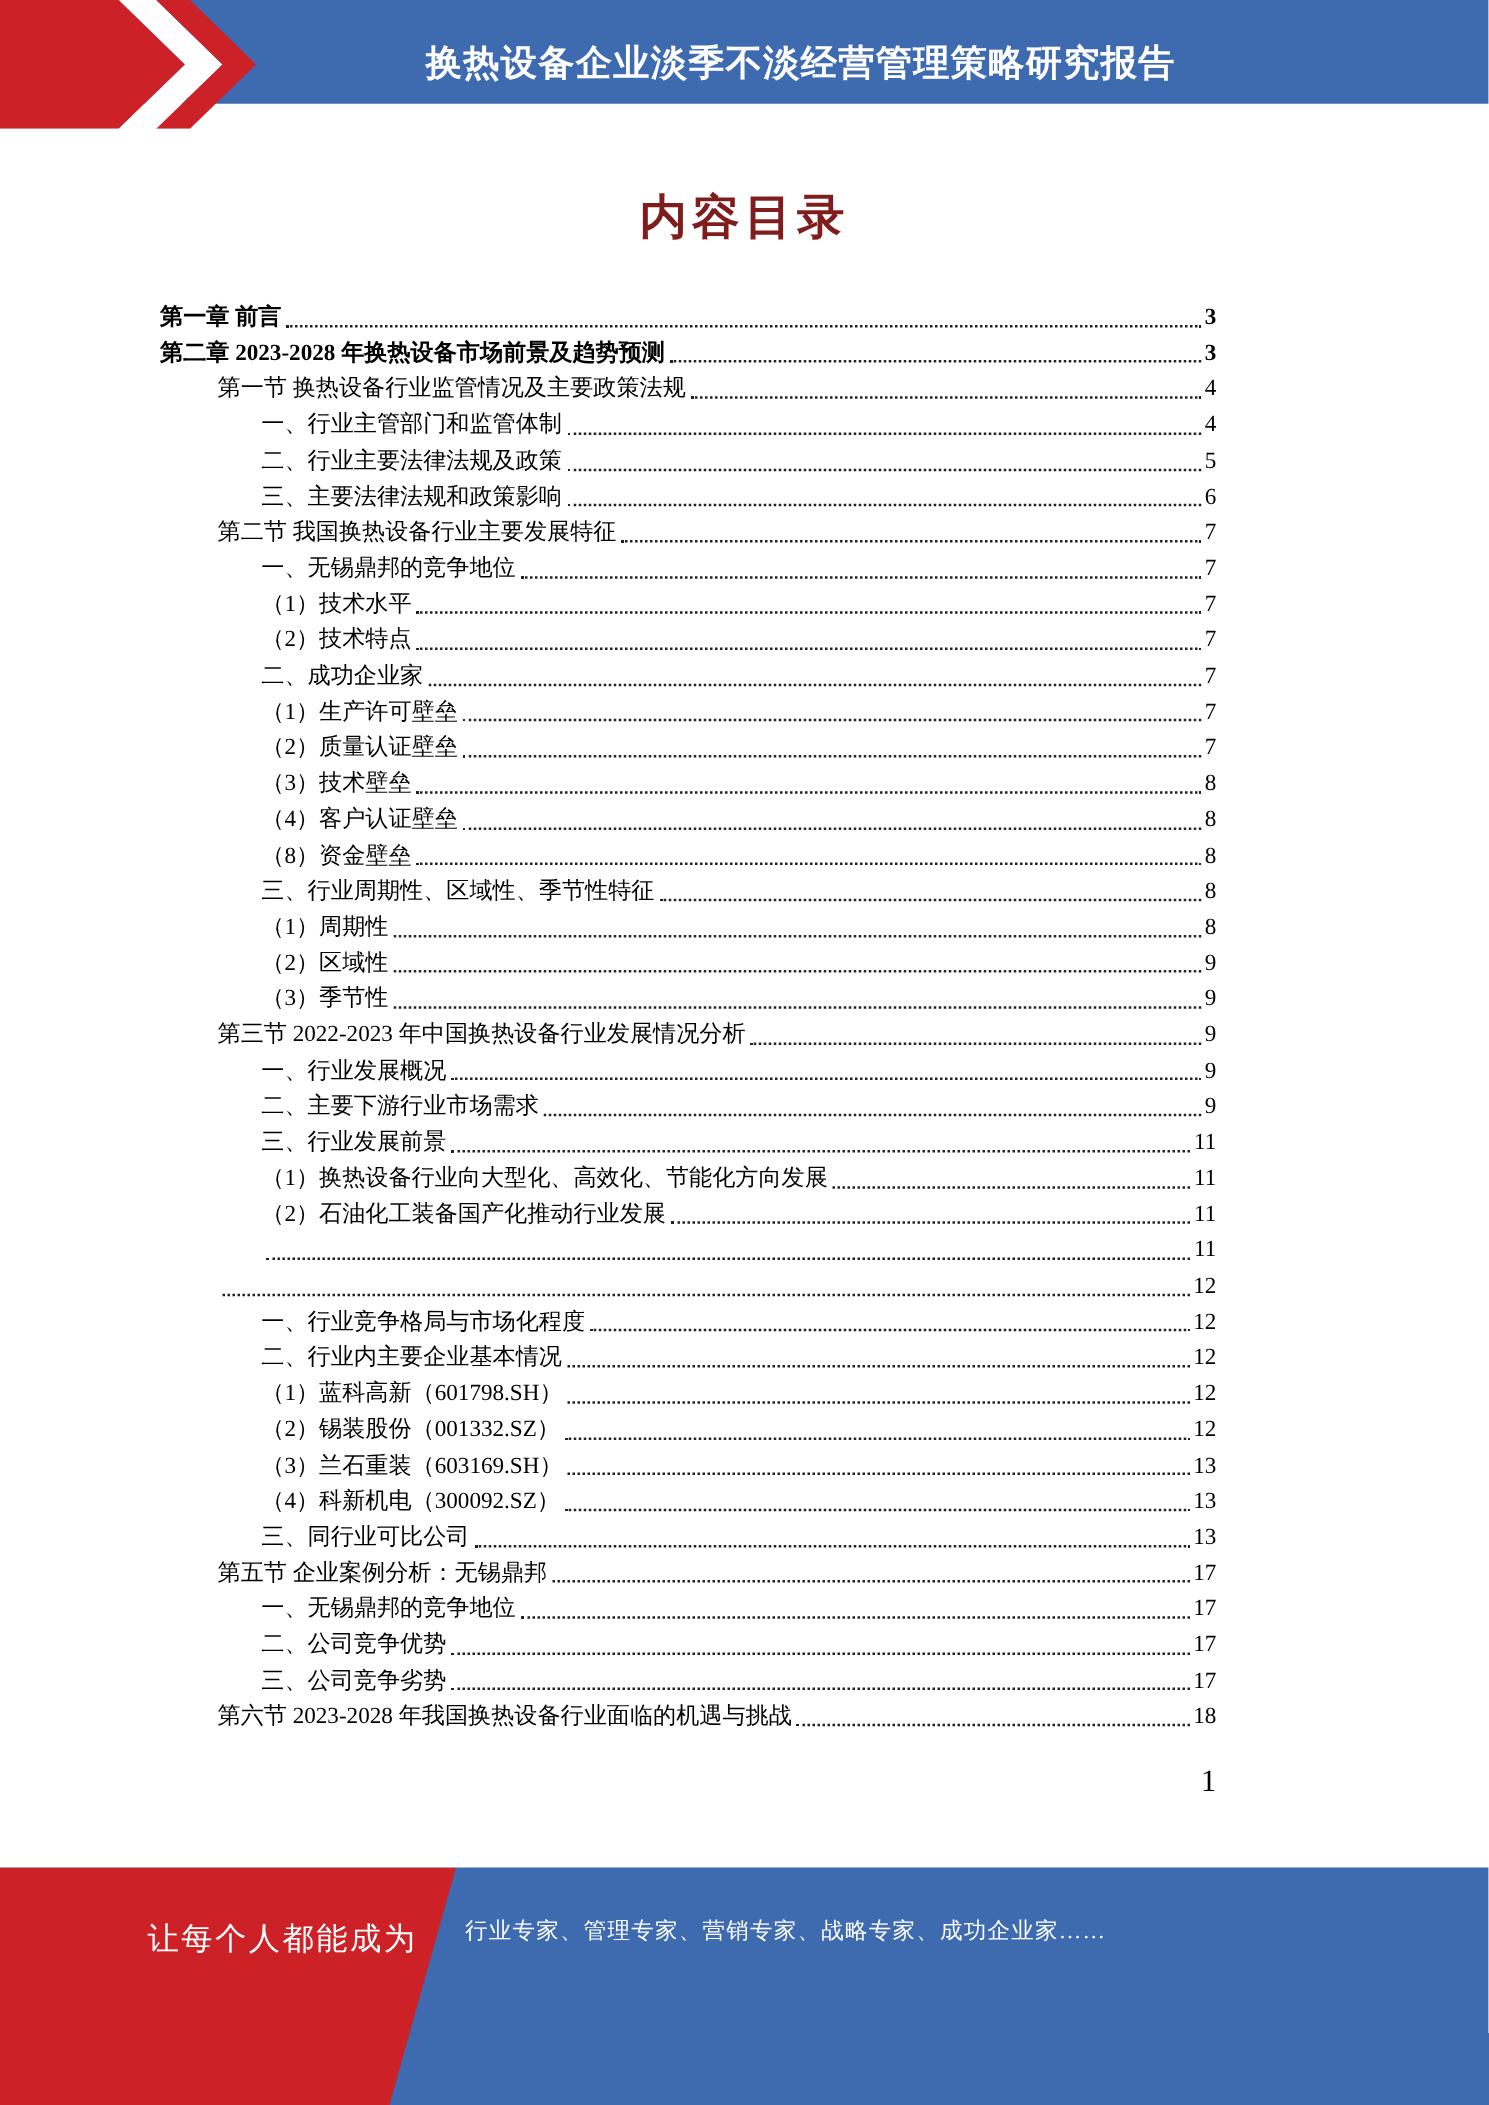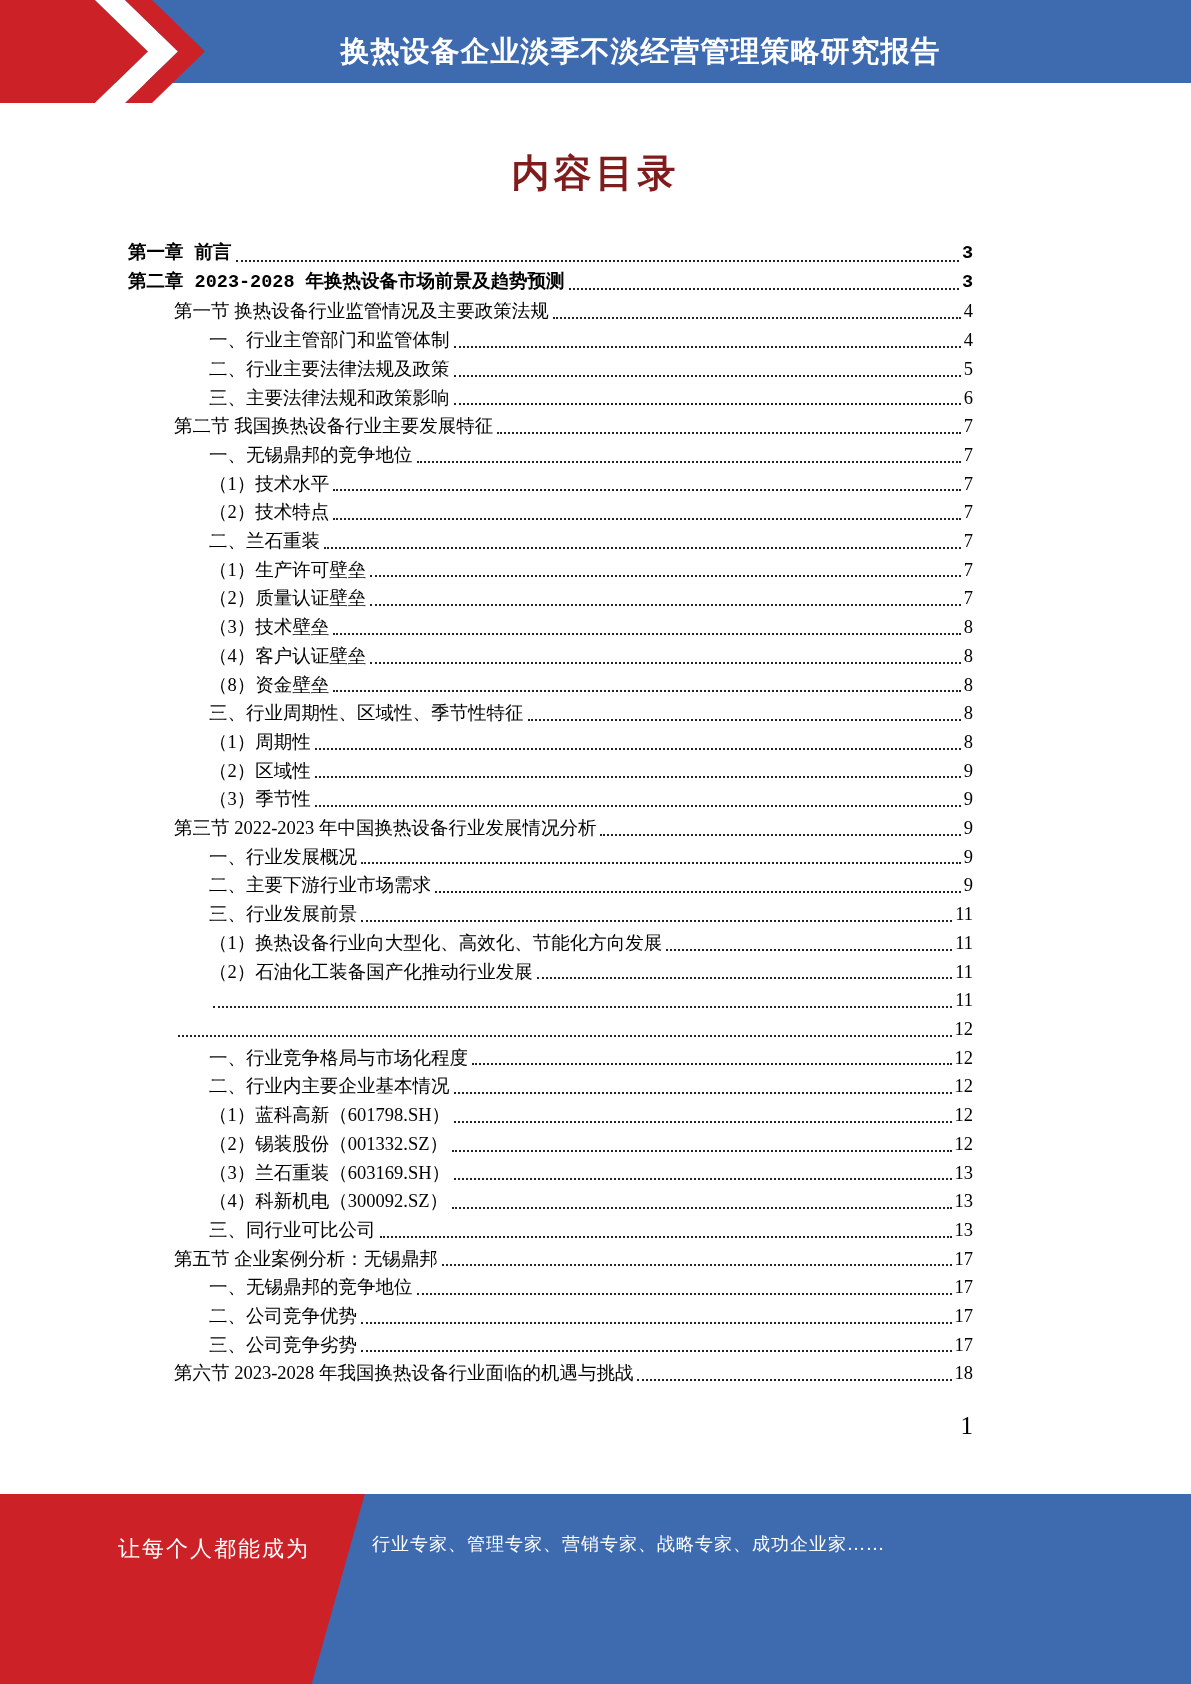--- a/index.html
+++ b/index.html
@@ -67,21 +67,21 @@
   .toc-row .toc-text { white-space: nowrap; }
   .toc-row .toc-page { white-space: nowrap; }
   .toc-leader {
     flex: 1 1 auto;
     min-width: 12px;
     height: 0;
     align-self: flex-end;
     border-bottom: 2px dotted #222222;
     margin: 0 3px 7px 4px;
   }
-  .level-chapter { font-weight: bold; padding-left: 0; font-family: Liberation Mono, monospace; }
+  .level-chapter { font-weight: bold; padding-left: 0; }
   .level-section { padding-left: 46px; }
   .level-item    { padding-left: 81px; }
 
   
   .page-number {
     position: absolute;
     top: 1412px;
     left: 128px;
     width: 845px;
     text-align: right;
@@ -101,21 +101,21 @@
     left: 0; top: 0; bottom: 0;
     width: 380px;
     background: #CC2127;
     clip-path: polygon(0 0, 96% 0, 82% 100%, 0 100%);
   }
   .footer-left-text {
     position: absolute;
     top: 40px;
     left: 118px;
     color: #ffffff;
-    font-size: 22px;
+    font-size: 25px;
     letter-spacing: 2px;
     white-space: nowrap;
   }
   .footer-right-text {
     position: absolute;
     top: 38px;
     left: 372px;
     color: #ffffff;
     font-size: 18px;
     letter-spacing: 1px;
@@ -183,21 +183,21 @@
       <span class="toc-text">（1）技术水平</span>
       <span class="toc-leader"></span>
       <span class="toc-page">7</span>
     </div>
       <div class="toc-row level-item">
       <span class="toc-text">（2）技术特点</span>
       <span class="toc-leader"></span>
       <span class="toc-page">7</span>
     </div>
       <div class="toc-row level-item">
-      <span class="toc-text">二、兰石重装</span>
+      <span class="toc-text">二、成功企业家</span>
       <span class="toc-leader"></span>
       <span class="toc-page">7</span>
     </div>
       <div class="toc-row level-item">
       <span class="toc-text">（1）生产许可壁垒</span>
       <span class="toc-leader"></span>
       <span class="toc-page">7</span>
     </div>
       <div class="toc-row level-item">
       <span class="toc-text">（2）质量认证壁垒</span>

